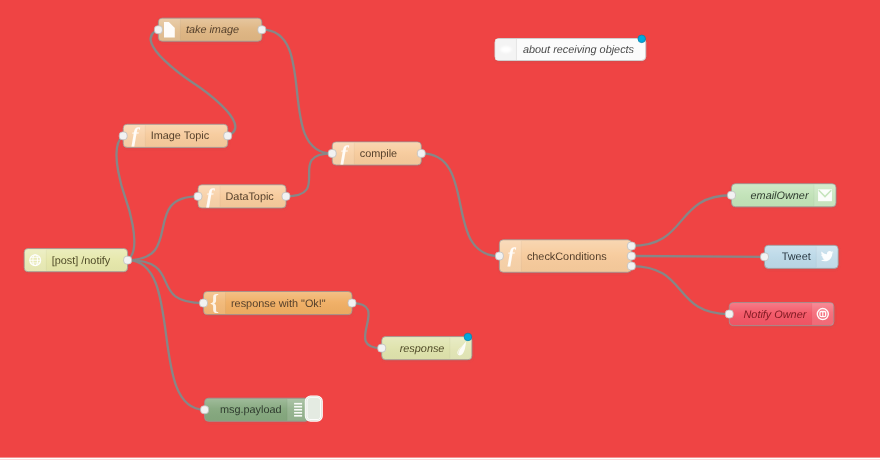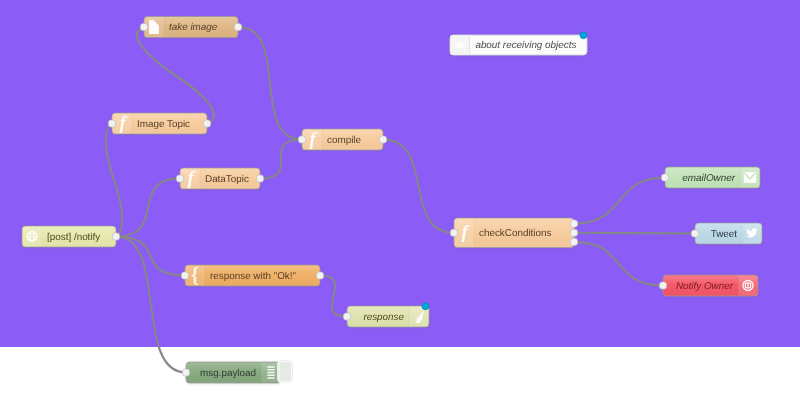--- a/index.html
+++ b/index.html
@@ -1,19 +1,19 @@
 <!DOCTYPE html>
 <html><head>
 <meta charset="utf-8">
 <title>Node-RED Flow</title>
 <style>
   html,body{margin:0;padding:0;}
   body{width:800px;height:418px;background:#fff;overflow:hidden;
        font-family:"Liberation Sans",sans-serif;}
-  #canvas{position:relative;width:800px;height:347px;background:#8b5cf6;}
+  #canvas{position:relative;width:800px;height:416px;background:#ef4444;}
   svg#flow{display:block;}
   .nlabel{font-family:"Liberation Sans",sans-serif;
           -webkit-font-smoothing:antialiased;text-rendering:geometricPrecision;}
   .nlabel.ital{font-style:italic;}
   .wire{fill:none;stroke:#878787;stroke-width:2.1;stroke-linecap:round;}
   .port{fill:#f2f2f2;stroke:#bdbdbd;stroke-width:0.7;}
 </style>
 </head>
 <body>
 

